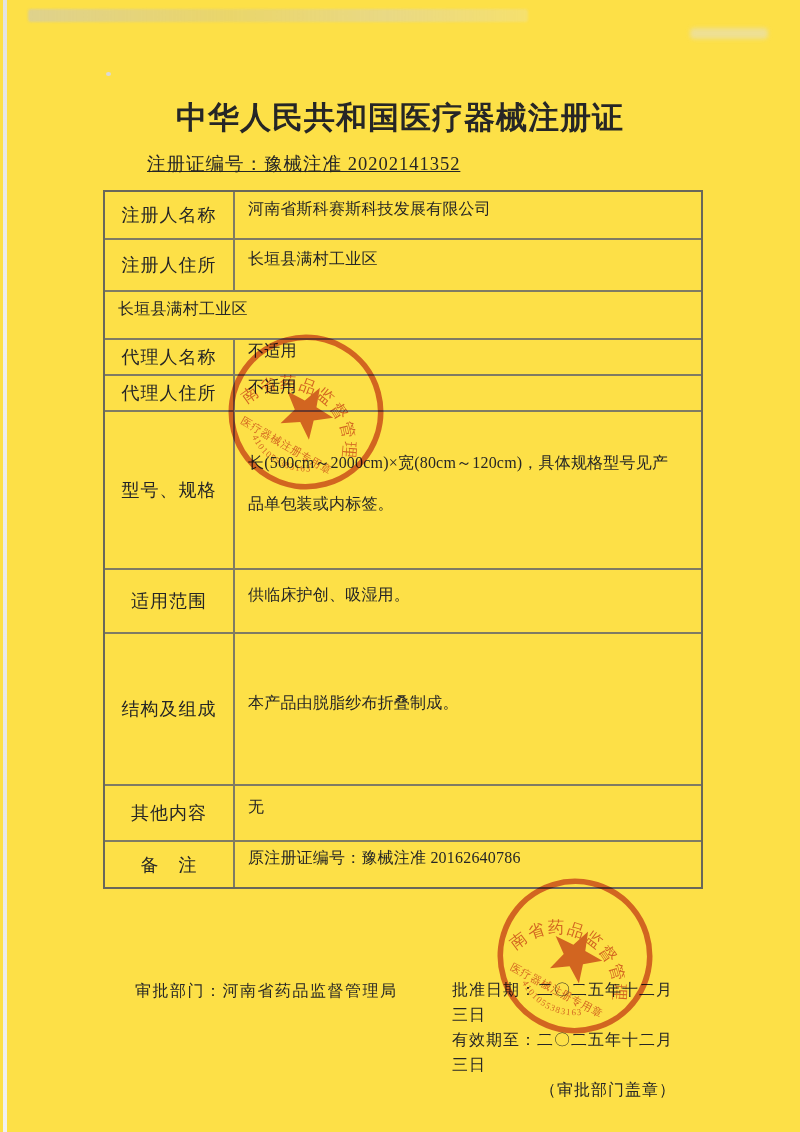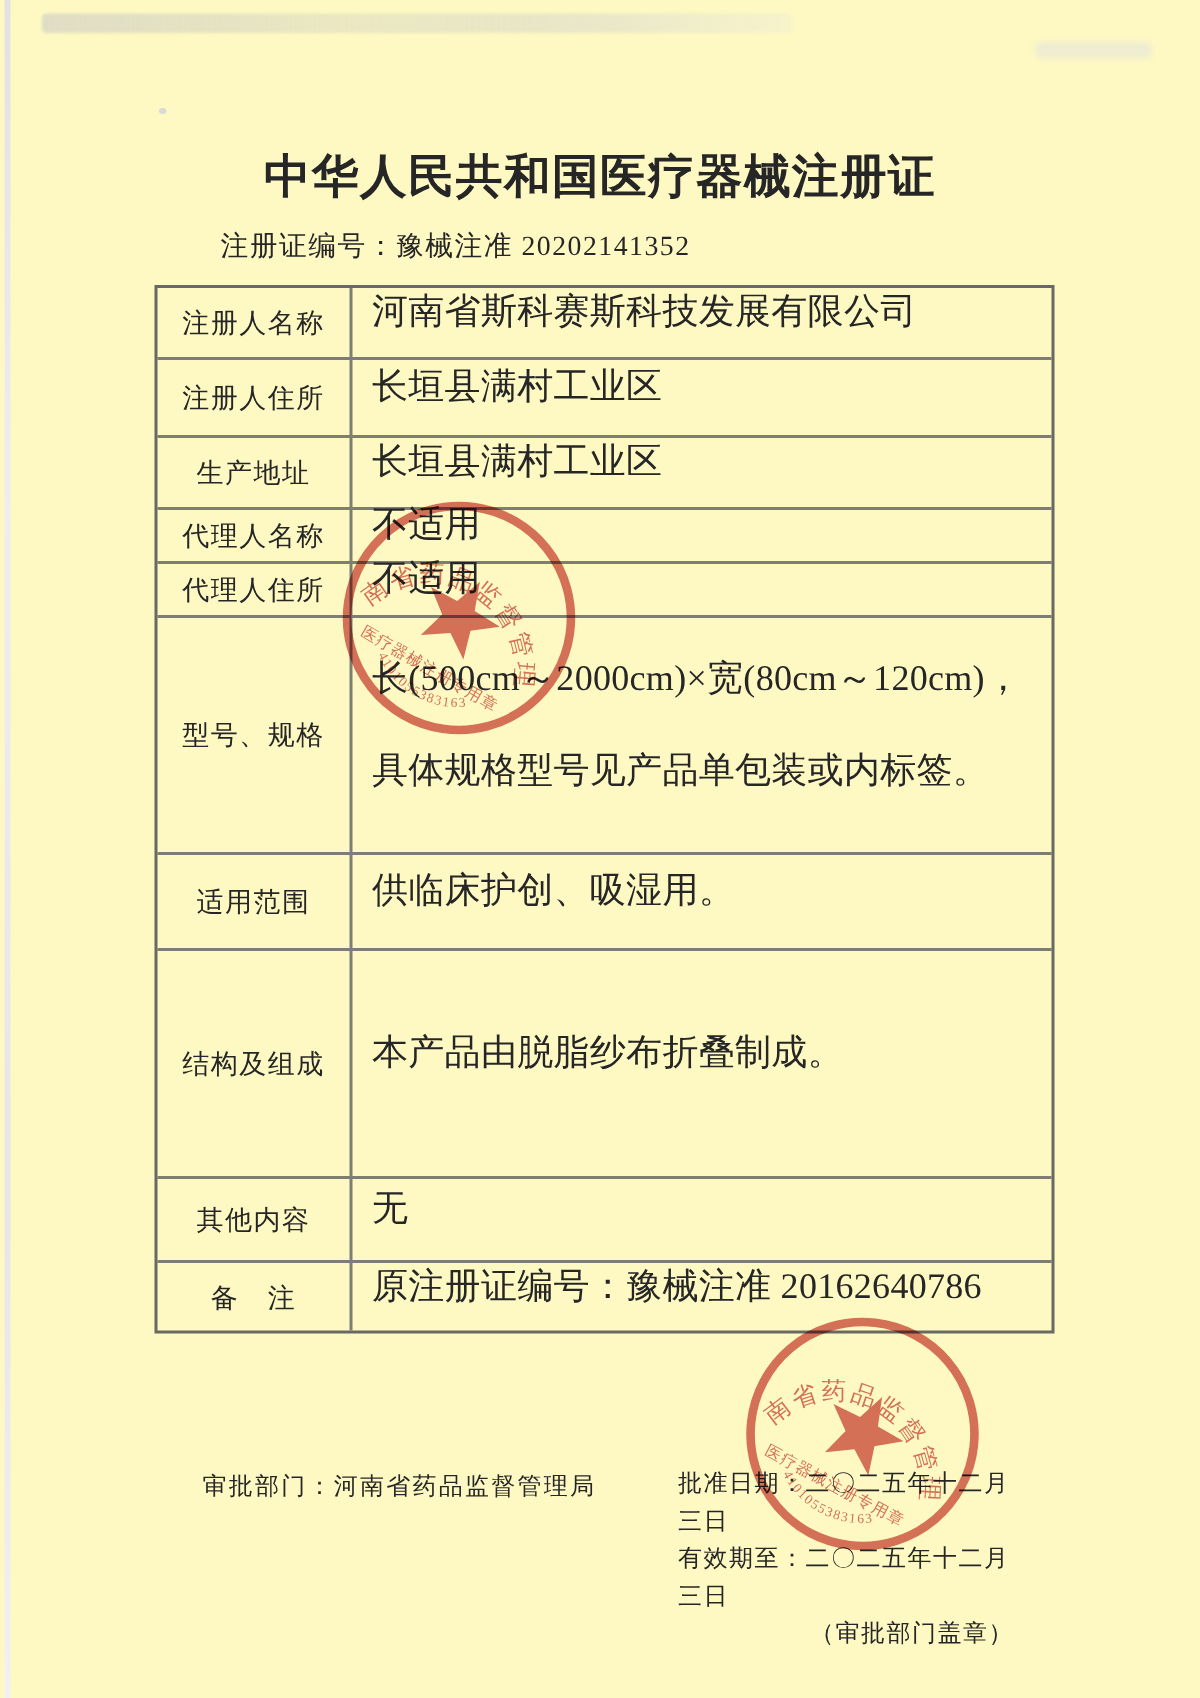--- a/index.html
+++ b/index.html
@@ -1,43 +1,43 @@
 <!DOCTYPE html>
 <html><head>
 <meta charset="utf-8">
 <style>
   html,body{margin:0;padding:0;background:#ffffff;}
   .page{
-    position:relative;width:800px;height:1132px;background:#fef9c3;
+    position:relative;width:800px;height:1132px;background:#fde047;
     font-family:"Liberation Serif","DejaVu Serif",serif;color:#262626;overflow:hidden;
   }
   
   .edge-left{position:absolute;left:3px;top:0;width:4px;height:100%;
     background:linear-gradient(180deg,#e2e2e2,#eeeeee 30%,#e6e6e6 70%,#f1f1f1);}
   .artifact-band{position:absolute;left:28px;top:9px;width:500px;height:13px;border-radius:3px;
     background:linear-gradient(90deg,rgba(198,198,198,.55),rgba(190,190,190,.30) 40%,rgba(208,208,208,.45) 72%,rgba(226,226,226,.25));
     filter:blur(1px);}
   .artifact-band2{position:absolute;left:690px;top:28px;width:78px;height:11px;
     background:rgba(224,224,224,.5);filter:blur(2px);border-radius:4px;}
   .artifact-dot{position:absolute;left:106px;top:72px;width:5px;height:4px;background:#d9d9d9;border-radius:50%;}
 
   .title{position:absolute;top:97px;left:0;width:100%;text-align:center;
     font-size:31px;font-weight:bold;letter-spacing:1px;}
-  .cert-no{position:absolute;left:147px;top:151px;font-size:18.5px;letter-spacing:1px;}
+  .cert-no{position:absolute;left:147px;top:151px;font-size:18.5px;letter-spacing:1px;text-decoration:underline;}
 
   .reg-table{position:absolute;left:103px;top:190px;width:600px;
     border:2px solid rgba(92,92,92,.92);box-sizing:border-box;
     display:flex;flex-direction:column;background:transparent;}
   .row{display:flex;border-bottom:2px solid rgba(104,104,104,.85);box-sizing:border-box;}
   .row:last-child{border-bottom:none;}
   .cell-label{width:130px;min-width:130px;border-right:2px solid rgba(104,104,104,.85);
     display:flex;align-items:center;justify-content:center;text-align:center;
     font-size:18px;letter-spacing:1px;box-sizing:border-box;}
   .cell-value{flex:1;display:flex;align-items:center;
-    padding:4px 18px 16px 13px;font-size:24px;letter-spacing:.2px;line-height:2.55;box-sizing:border-box;}
+    padding:4px 18px 16px 13px;font-size:16px;letter-spacing:.2px;line-height:2.55;box-sizing:border-box;}
   .h48{height:48px;} .h52{height:52px;} .h36{height:36px;}
   .h158{height:158px;} .h152{height:152px;} .h64{height:64px;}
   .h42{height:42px;} .h56{height:56px;} .h45{height:45px;}
 
   .footer-dept{position:absolute;left:135px;top:981px;font-size:16px;letter-spacing:1.5px;font-family:Liberation Mono, monospace;}
   .footer-dates{position:absolute;left:452px;top:977px;width:226px;font-size:16px;
     letter-spacing:1px;line-height:25px;}
   .seal-note{text-align:right;padding-right:2px;}
 
   .stamp{position:absolute;mix-blend-mode:multiply;opacity:.82;filter:blur(.4px);}
@@ -61,21 +61,20 @@
   <div class="reg-table">
     <div class="row h48">
       <div class="cell-label">注册人名称</div>
       <div class="cell-value">河南省斯科赛斯科技发展有限公司</div>
     </div>
     <div class="row h52">
       <div class="cell-label">注册人住所</div>
       <div class="cell-value">长垣县满村工业区</div>
     </div>
     <div class="row h48">
-      <div class="cell-label">生产地址</div>
       <div class="cell-value">长垣县满村工业区</div>
     </div>
     <div class="row h36">
       <div class="cell-label">代理人名称</div>
       <div class="cell-value">不适用</div>
     </div>
     <div class="row h36">
       <div class="cell-label">代理人住所</div>
       <div class="cell-value">不适用</div>
     </div>

